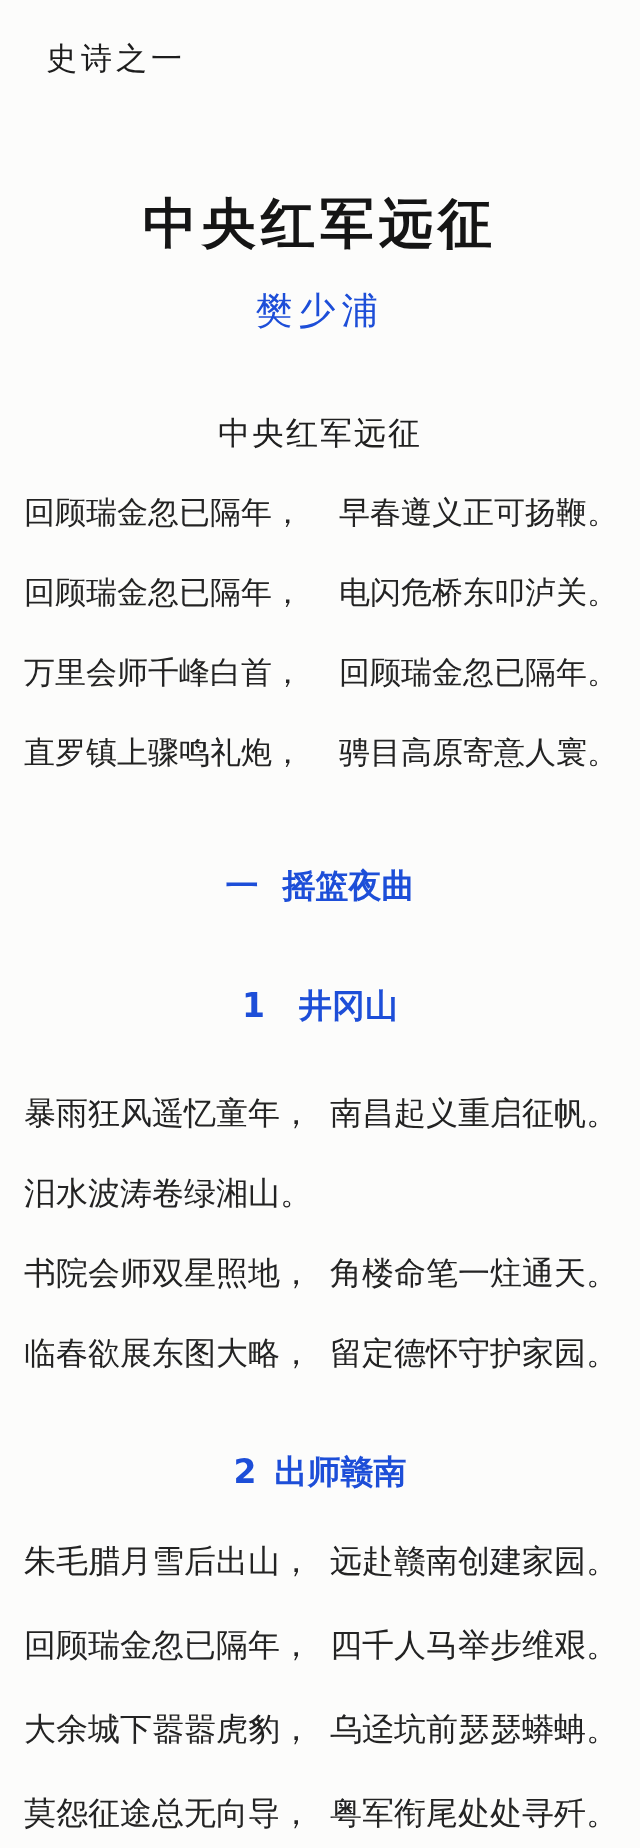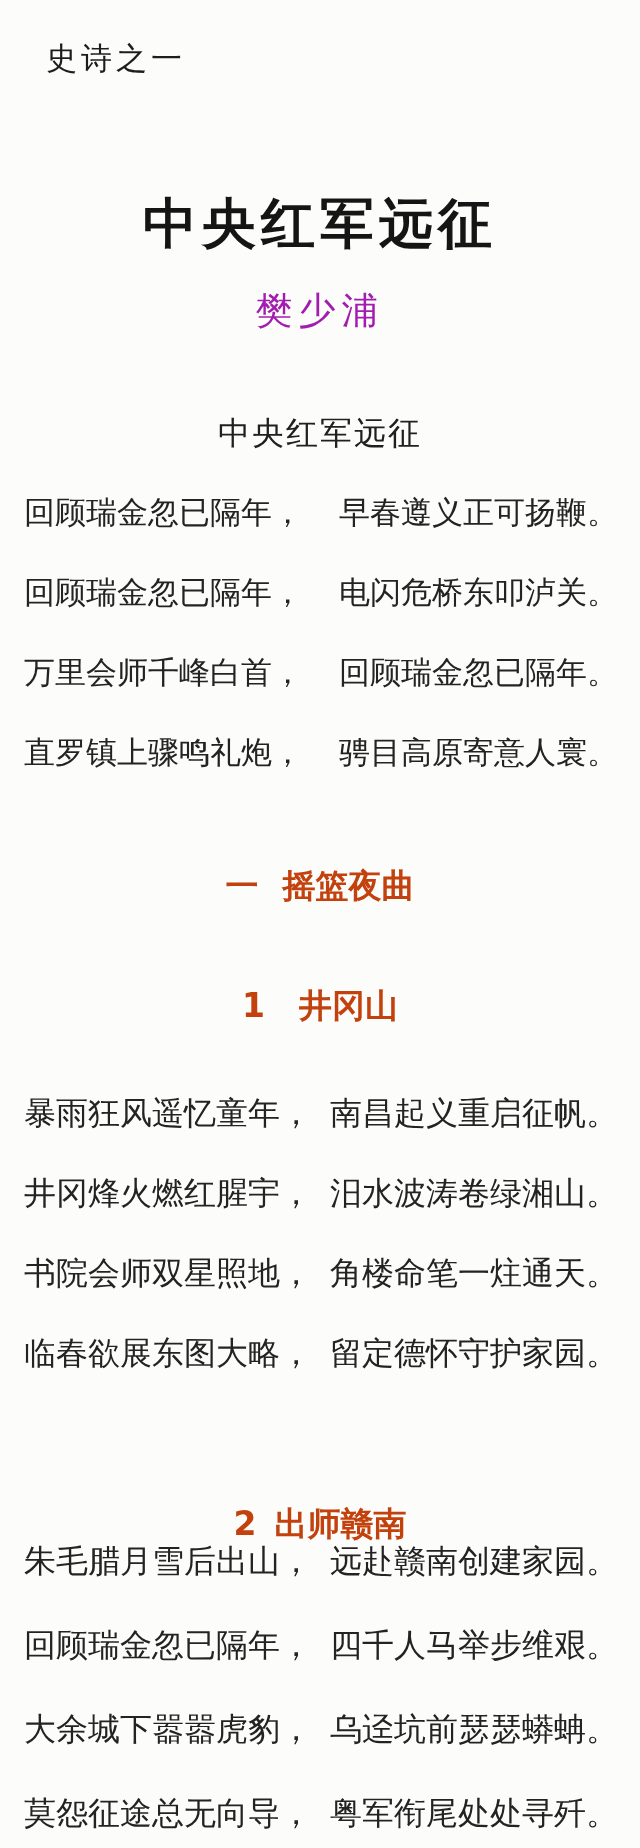--- a/index.html
+++ b/index.html
@@ -27,21 +27,21 @@
     font-weight:700;
     letter-spacing:5px;
     color:#151515;
   }
   .author{
     position:absolute;
     top:286px;left:0;width:100%;
     text-align:center;
     font-size:37px;
     letter-spacing:6px;
-    color:#a21caf;
+    color:#1d4ed8;
   }
   .subtitle{
     position:absolute;
     top:412px;left:0;width:100%;
     text-align:center;
     font-size:32px;
     letter-spacing:2px;
     color:#202020;
   }
   .vline{
@@ -53,21 +53,21 @@
     color:#232323;
   }
   .s1{font-size:31px;gap:20px;}
   .s23{font-size:32px;}
   .heading{
     position:absolute;
     left:0;width:100%;
     text-align:center;
     font-family:"DejaVu Sans","Liberation Sans",sans-serif;
     font-weight:700;
-    color:#c2410c;
+    color:#1d4ed8;
   }
   .h-part{font-size:33px;}
   .num-gap1{margin-right:24px;}
   .num-gap2{margin-right:34px;}
   .num-gap3{margin-right:18px;}
 </style>
 </head>
 <body>
 
 <div class="page">
@@ -103,33 +103,32 @@
 
   <div class="heading" style="top:984px">
     <span class="h-part num-gap2">1</span><span class="h-part">井冈山</span>
   </div>
 
   <div class="vline s23" style="top:1092px">
     <span>暴雨狂风遥忆童年，</span>
     <span>南昌起义重启征帆。</span>
   </div>
   <div class="vline s23" style="top:1172px">
-    <span>井冈烽火燃红腥宇，</span>
     <span>汨水波涛卷绿湘山。</span>
   </div>
   <div class="vline s23" style="top:1252px">
     <span>书院会师双星照地，</span>
     <span>角楼命笔一炷通天。</span>
   </div>
   <div class="vline s23" style="top:1332px">
     <span>临春欲展东图大略，</span>
     <span>留定德怀守护家园。</span>
   </div>
 
-  <div class="heading" style="top:1502px">
+  <div class="heading" style="top:1450px">
     <span class="h-part num-gap3">2</span><span class="h-part">出师赣南</span>
   </div>
 
   <div class="vline s23" style="top:1540px">
     <span>朱毛腊月雪后出山，</span>
     <span>远赴赣南创建家园。</span>
   </div>
   <div class="vline s23" style="top:1624px">
     <span>回顾瑞金忽已隔年，</span>
     <span>四千人马举步维艰。</span>

